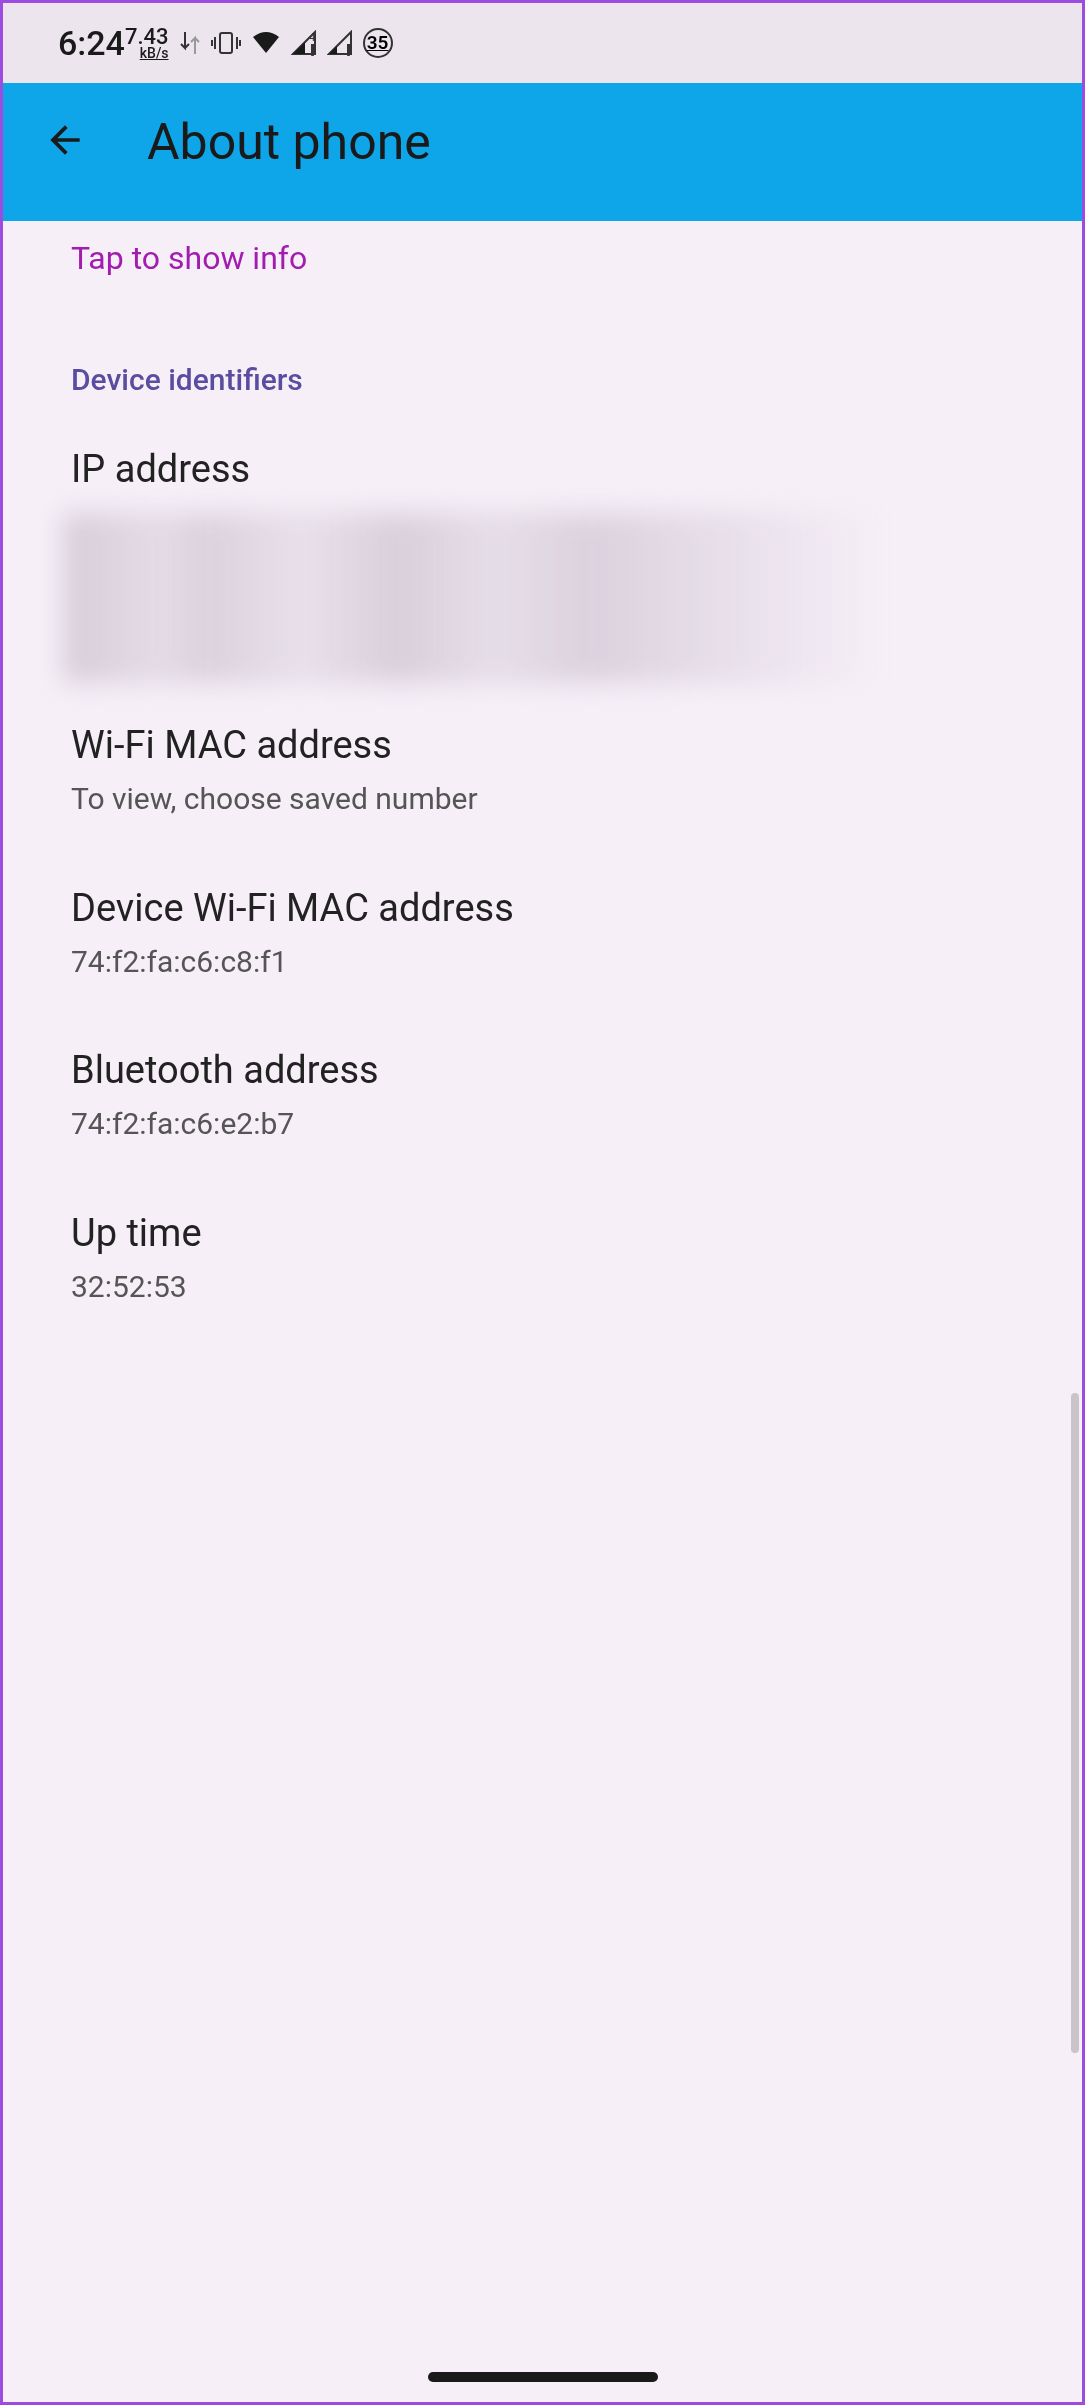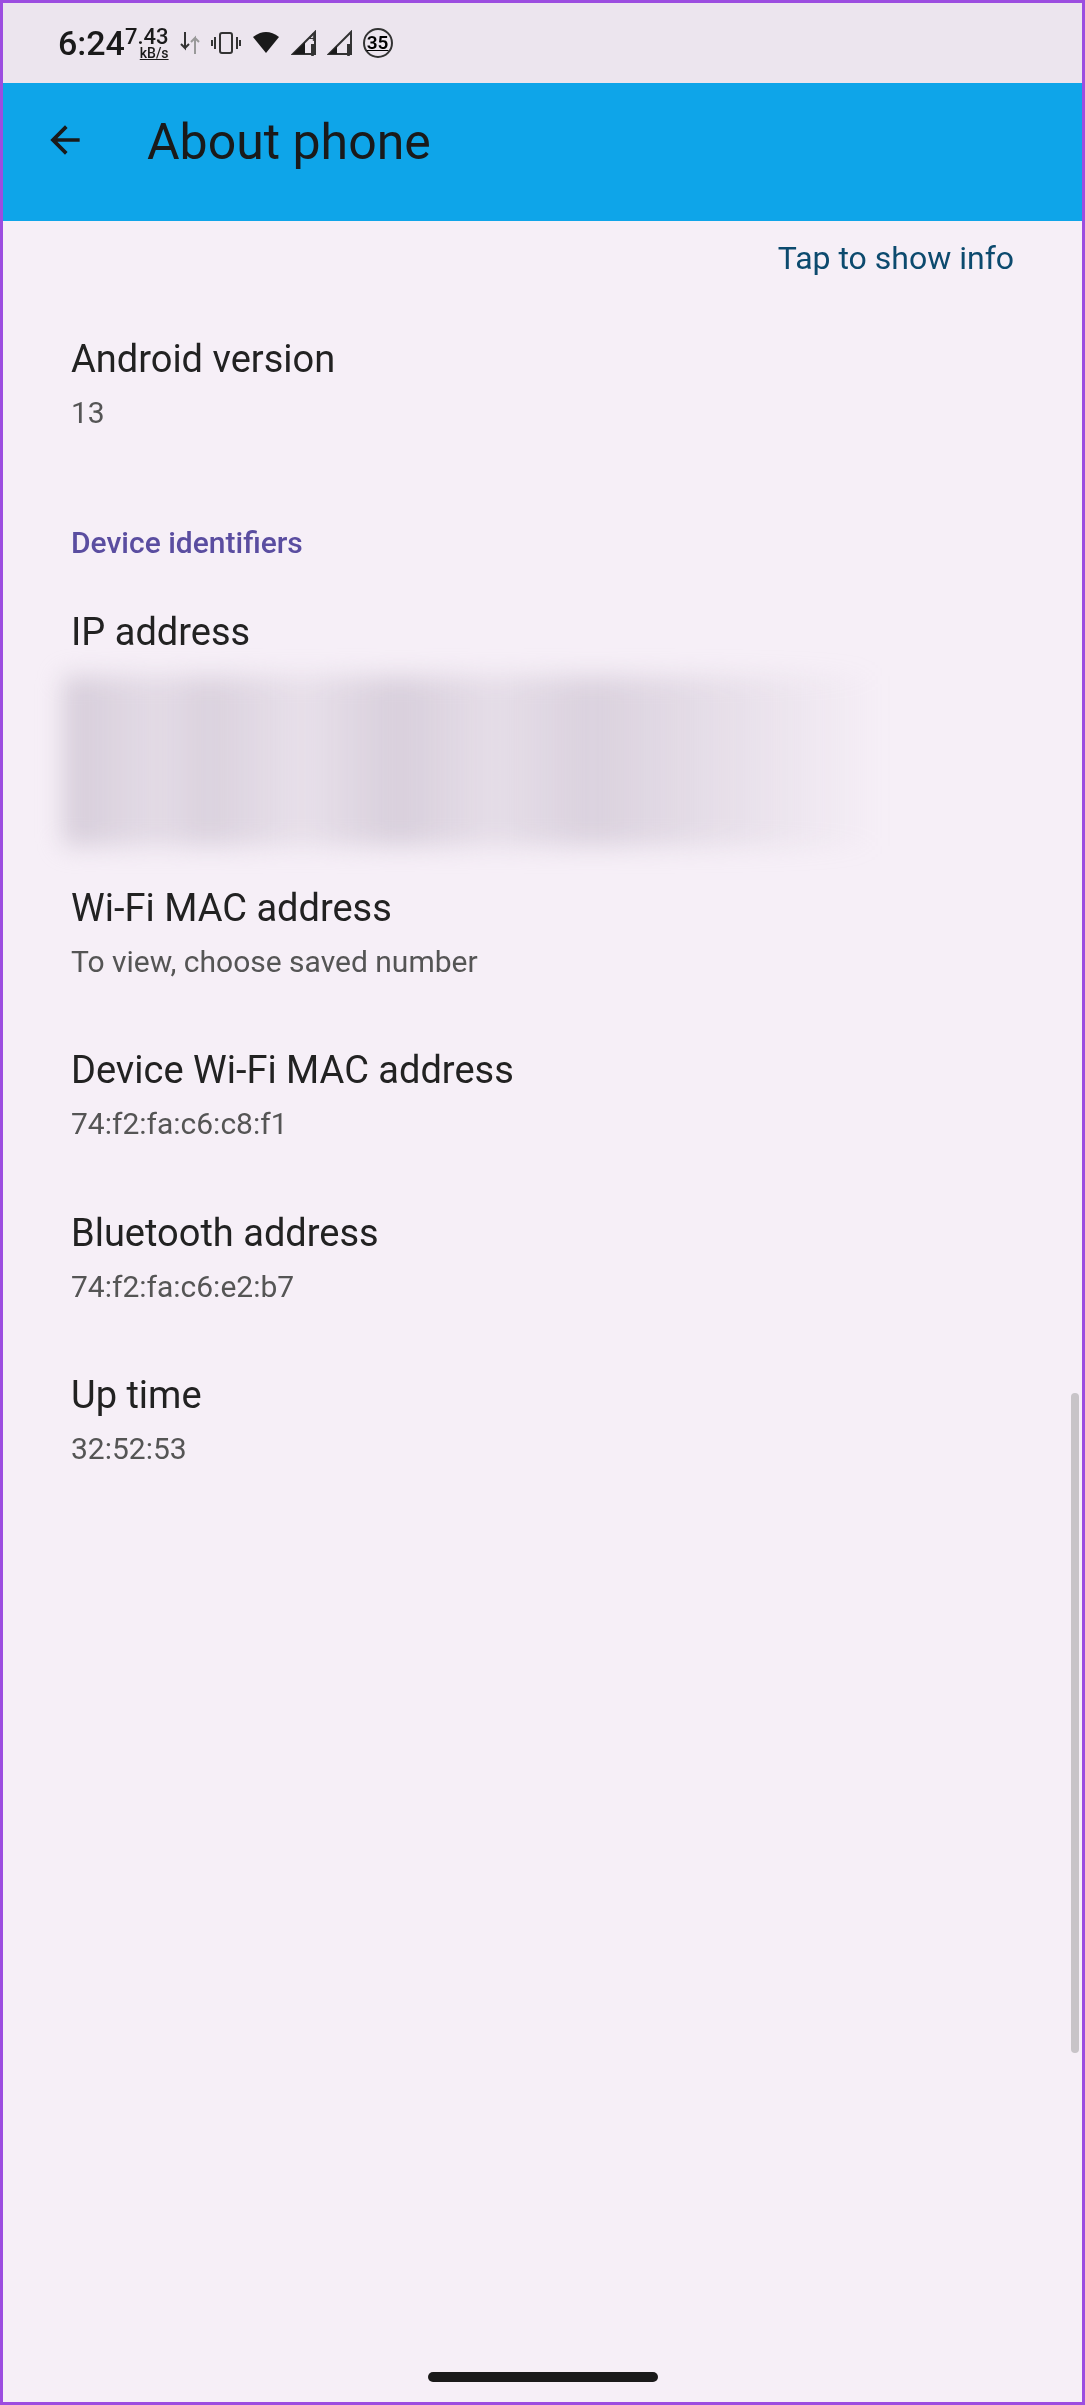--- a/index.html
+++ b/index.html
@@ -79,23 +79,22 @@
     margin-bottom: 12px;
   }
   .item-subtitle {
     font-size: 30px;
     font-weight: 400;
     color: #555;
     line-height: 1.35;
   }
   .tap-info {
     font-size: 32px;
-    color: #0c4a6e;
+    color: #a21caf;
     padding: 0 68px 30px 68px;
-    text-align: right;
   }
   .section-header {
     font-size: 30px;
     font-weight: 500;
     color: #5a4da0;
     padding: 55px 68px 20px 68px;
   }
   .blurred-block {
     margin: 0 60px 10px 60px;
     height: 170px;
@@ -206,24 +205,20 @@
     <svg viewBox="0 0 24 24">
         <path d="M20 11H7.83l5.59-5.59L12 4l-8 8 8 8 1.41-1.41L7.83 13H20v-2z" fill="#1a1a1a"></path>
       </svg>
   </div>
   <div class="header-title">About phone</div>
 </div>
 
 <div class="content">
   <div class="tap-info">Tap to show info</div>
 
-  <div class="item">
-    <div class="item-title">Android version</div>
-    <div class="item-subtitle">13</div>
-  </div>
 
   <div class="section-header">Device identifiers</div>
 
   <div class="item" style="padding-bottom:10px">
     <div class="item-title">IP address</div>
   </div>
   <div class="blurred-block"></div>
 
   <div class="item">
     <div class="item-title">Wi-Fi MAC address</div>

